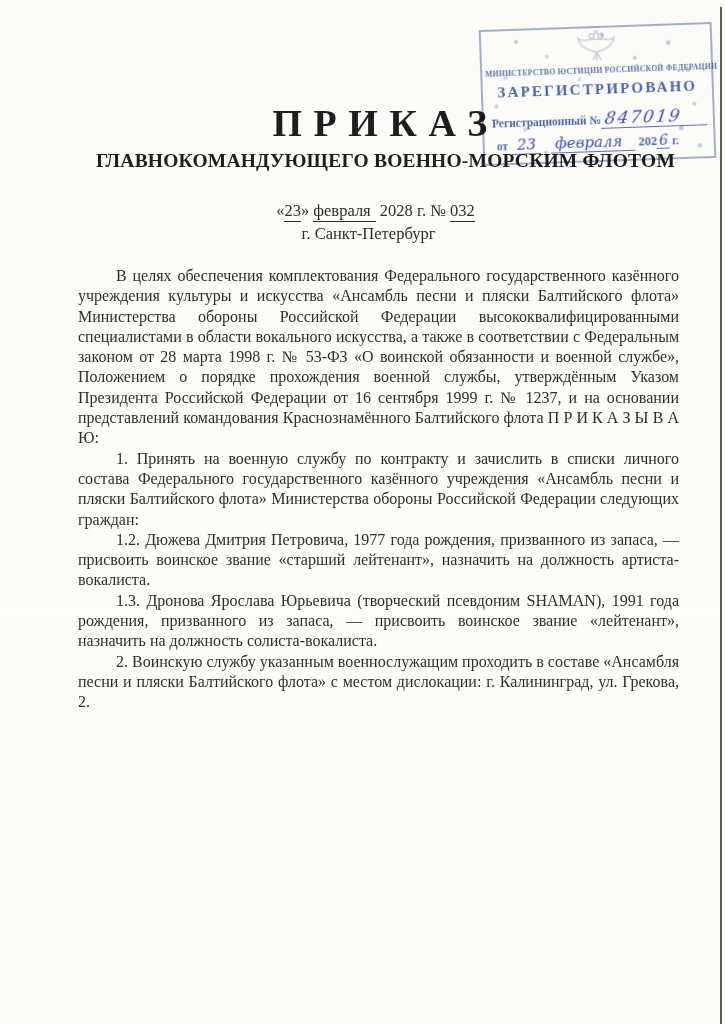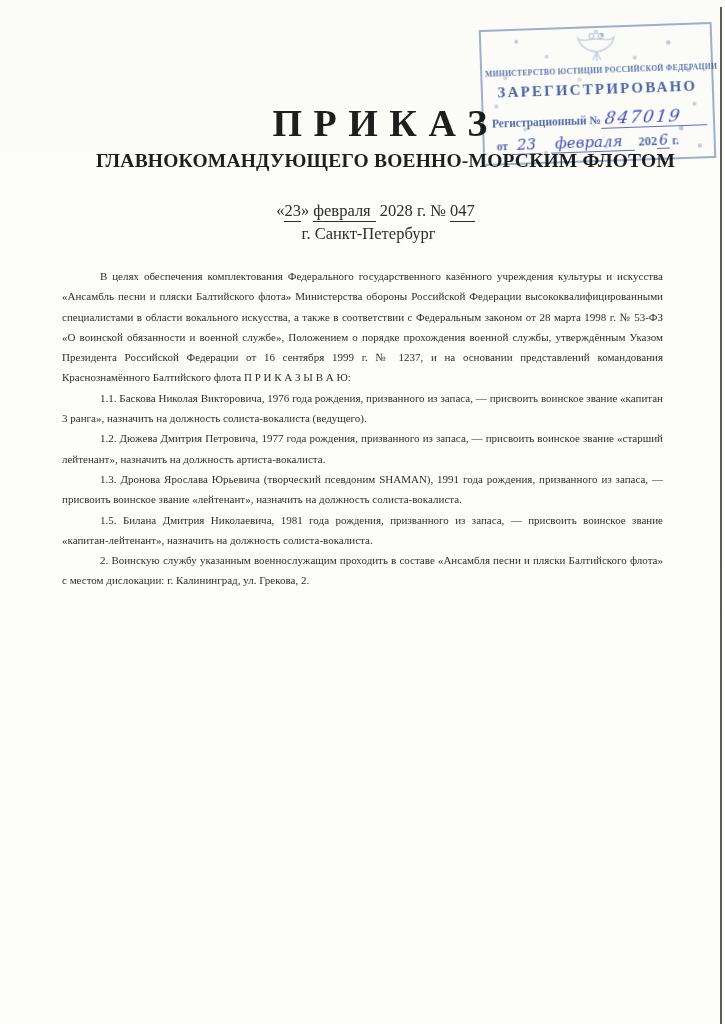--- a/index.html
+++ b/index.html
@@ -25,22 +25,22 @@
     transform:translateX(13px); font-size:16.5px;
   }
   .order-city{
     position:absolute; top:224px; left:0; width:725px; text-align:center;
     transform:translateX(6px); font-size:16.5px;
   }
   .u{ border-bottom:1px solid #2d2d2d; padding-bottom:1px; }
   .u-month{ padding-right:5px; }
 
   .doc-body{
-    position:absolute; top:266px; left:62px; width:601px;
-    font-size:11px; line-height:20.3px; text-align:justify; color:#2e2e2e;
+    position:absolute; top:266px; left:78px; width:601px;
+    font-size:16px; line-height:20.3px; text-align:justify; color:#2e2e2e;
   }
   .doc-body p{ margin:0; text-indent:38px; }
 
   
   .stamp{
     position:absolute; left:481px; top:26px; width:229px; height:132px;
     border:2px solid rgba(70,100,170,.5);
     transform:rotate(-2deg);
     color:#4a66ad; mix-blend-mode:multiply; filter:blur(.3px);
   }
@@ -95,30 +95,29 @@
   }
 </style>
 </head>
 <body>
 
 <div class="page">
 
   <div class="order-title">П Р И К А З</div>
   <div class="order-subtitle">ГЛАВНОКОМАНДУЮЩЕГО ВОЕННО-МОРСКИМ ФЛОТОМ</div>
 
-  <div class="order-dateline"><span>«</span><span class="u">23</span><span>» </span><span class="u u-month">февраля</span><span> 2028 г. № </span><span class="u">047</span></div>
+  <div class="order-dateline"><span>«</span><span class="u">23</span><span>» </span><span class="u u-month">февраля</span><span> 2028 г. № </span><span class="u">032</span></div>
 
   <div class="order-city">г. Санкт-Петербург</div>
 
   <div class="doc-body">
     <p>В целях обеспечения комплектования Федерального государственного казённого учреждения культуры и искусства «Ансамбль песни и пляски Балтийского флота» Министерства обороны Российской Федерации высококвалифицированными специалистами в области вокального искусства, а также в соответствии с Федеральным законом от 28 марта 1998 г. № 53-ФЗ «О воинской обязанности и военной службе», Положением о порядке прохождения военной службы, утверждённым Указом Президента Российской Федерации от 16 сентября 1999 г. № 1237, и на основании представлений командования Краснознамённого Балтийского флота  П Р И К А З Ы В А Ю:</p>
-    <p>1.1. Баскова Николая Викторовича, 1976 года рождения, призванного из запаса, — присвоить воинское звание «капитан 3 ранга», назначить на должность солиста-вокалиста (ведущего).</p>
+    <p>1. Принять на военную службу по контракту и зачислить в списки личного состава Федерального государственного казённого учреждения «Ансамбль песни и пляски Балтийского флота» Министерства обороны Российской Федерации следующих граждан:</p>
     <p>1.2. Дюжева Дмитрия Петровича, 1977 года рождения, призванного из запаса, — присвоить воинское звание «старший лейтенант», назначить на должность артиста-вокалиста.</p>
     <p>1.3. Дронова Ярослава Юрьевича (творческий псевдоним SHAMAN), 1991 года рождения, призванного из запаса, — присвоить воинское звание «лейтенант», назначить на должность солиста-вокалиста.</p>
-    <p>1.5. Билана Дмитрия Николаевича, 1981 года рождения, призванного из запаса, — присвоить воинское звание «капитан-лейтенант», назначить на должность солиста-вокалиста.</p>
     <p>2. Воинскую службу указанным военнослужащим проходить в составе «Ансамбля песни и пляски Балтийского флота» с местом дислокации: г. Калининград, ул. Грекова, 2.</p>
   </div>
 
   <div class="stamp">
     <div class="stamp-speckles"></div>
     <span class="stamp-emblem">
       <svg width="44" height="34" viewBox="0 0 44 34">
         <g fill="none" stroke="rgba(70,100,170,.6)" stroke-width="1.5">
           <circle cx="17.5" cy="7" r="2.4"></circle>
           <circle cx="26.5" cy="7" r="2.4"></circle>

